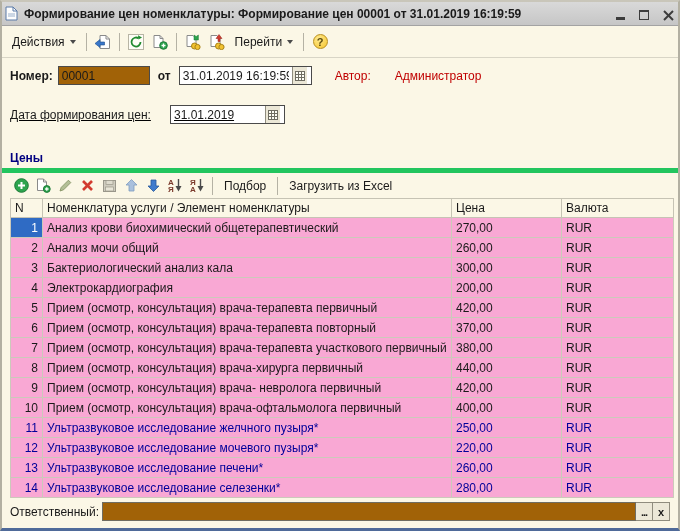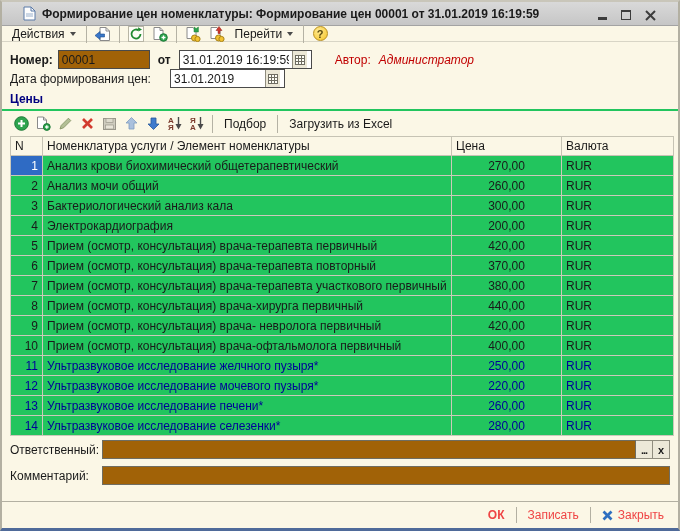--- a/index.html
+++ b/index.html
@@ -6,61 +6,61 @@
   *{box-sizing:border-box;font-family:"Liberation Sans", sans-serif;}
   .window{
     width:680px;height:531px;margin:0 auto;position:relative;
     background:#FBF7E6;
     border:2px solid #b3b0a2;border-top-color:#c9c6ba;border-bottom:3px solid #4f6a99;
     box-shadow:0 0 0 1px #5a5a5a;
     overflow:hidden;display:flex;flex-direction:column;
   }
   
   .titlebar{height:24px;background:linear-gradient(#d9d9d9,#c6c6c6);display:flex;align-items:center;
-    border-bottom:1px solid #a3a3a3;padding:0 20px;flex:0 0 auto;}
+    border-bottom:1px solid #a3a3a3;padding:0 2px;flex:0 0 auto;}
   .title-icon{width:14px;height:15px;margin-right:6px;flex:0 0 auto;}
   .titlebar .title{font-size:12px;font-weight:bold;color:#1a1a1a;white-space:nowrap;overflow:hidden;flex:1;}
   .wctl{display:flex;gap:8px;align-items:center;margin-left:8px;}
   .wbtn{width:16px;height:14px;display:flex;align-items:flex-end;justify-content:center;cursor:default;}
   .min-glyph{width:9px;height:3px;background:#3c3c3c;margin-bottom:1px;}
   .max-glyph{width:10px;height:10px;border:1px solid #3c3c3c;border-top-width:2px;margin-bottom:1px;}
   
-  .toolbar{height:16px;display:flex;align-items:center;padding:0 4px;border-bottom:1px solid #d8d5c6;flex:0 0 auto;}
+  .toolbar{height:32px;display:flex;align-items:center;padding:0 4px;border-bottom:1px solid #d8d5c6;flex:0 0 auto;}
   .tbtn{display:flex;align-items:center;height:22px;padding:0 6px;font-size:12px;color:#1a1a1a;cursor:default;}
   .tbtn .dd{width:0;height:0;border-left:3px solid transparent;border-right:3px solid transparent;border-top:4px solid #4a4a4a;margin-left:5px;}
   .tsep{width:1px;height:18px;background:#b5b2a4;margin:0 4px;flex:0 0 auto;}
   .icbtn{width:24px;height:22px;display:flex;align-items:center;justify-content:center;cursor:default;flex:0 0 auto;}
   .help-badge{width:15px;height:15px;border-radius:50%;background:radial-gradient(circle at 35% 30%,#ffe98e,#f5c52c);
     border:1px solid #b98f1e;color:#5a4a10;font-size:11px;font-weight:bold;display:flex;align-items:center;justify-content:center;}
   
   .fieldrow{display:flex;align-items:center;padding-left:8px;flex:0 0 auto;}
   .lbl{font-size:12px;color:#1a1a1a;white-space:nowrap;}
   .lbl.b{font-weight:bold;}
   .red{color:#c00000;}
   input.box{height:19px;border:1px solid #4a4a4a;background:#a16207;font-size:12px;padding:0 3px;color:#1a1a1a;}
   .dfield{display:flex;height:19px;border:1px solid #4a4a4a;background:#fff;}
   .dfield input{border:none;outline:none;height:100%;font-size:12px;padding:0 3px;background:#fff;color:#1a1a1a;}
   .calbtn{width:15px;background:#ebe7d6;border-left:1px solid #8f8c7e;display:flex;align-items:center;justify-content:center;cursor:default;}
   
-  .section-hd{margin-top:1px;padding-left:8px;flex:0 0 auto;border-bottom:2px solid #22c55e;padding-bottom:2px;}
+  .section-hd{margin-top:24px;padding-left:8px;flex:0 0 auto;border-bottom:5px solid #22c55e;padding-bottom:2px;}
   .section-hd span{font-size:12px;font-weight:bold;color:#000080;}
   .grid-toolbar{height:21px;display:flex;align-items:center;padding-left:8px;margin-top:2px;flex:0 0 auto;}
   .gic{width:22px;height:19px;display:flex;align-items:center;justify-content:center;cursor:default;flex:0 0 auto;}
   .sorticon{display:flex;align-items:center;gap:1px;}
   .sorticon .letters{display:flex;flex-direction:column;font-size:8px;line-height:7px;font-weight:bold;color:#7b3a2c;}
   .flatbtn{font-size:12px;color:#1a1a1a;padding:0 7px;cursor:default;white-space:nowrap;}
   
   table.prices{border-collapse:collapse;margin-left:8px;width:663px;table-layout:fixed;flex:0 0 auto;background:#fff;}
   table.prices th{font-size:12px;font-weight:normal;color:#1a1a1a;text-align:left;height:19px;
     background:#FBF7E6;border:1px solid #c6c3b4;padding:0 4px;overflow:hidden;white-space:nowrap;}
   table.prices td{font-size:12px;color:#1a1a1a;height:20px;border:1px solid #ccc9ba;padding:0 4px;
-    overflow:hidden;white-space:nowrap;background:#22c55e;}
+    overflow:hidden;white-space:nowrap;background:#f9a8d4;}
   td.col-n{text-align:right;}
   td.col-n.sel{background:#2f6bc4;color:#fff;}
-  td.col-price{text-align:center;padding-right:6px;}
+  td.col-price{text-align:left;padding-right:6px;}
   tr.rowblue td{color:#000099;}
   tr.rowblue td.col-n{color:#000099;}
   
   .footrow{display:flex;align-items:center;padding:0 8px;flex:0 0 auto;}
   .footrow .lbl{flex:0 0 92px;}
   .footrow input.box{flex:1;}
   .sq-btn{width:17px;height:19px;border:1px solid #8f8c7e;border-left:none;background:#ece8d8;
     display:flex;align-items:center;justify-content:center;font-size:11px;font-weight:bold;color:#1a1a1a;cursor:default;}
   
   .btnbar{margin-top:auto;border-top:1px solid #b3b0a2;height:27px;display:flex;align-items:center;
@@ -165,24 +165,24 @@
         <svg width="10" height="10">
             <rect x="0.5" y="0.5" width="9" height="9" fill="#fdfdf5" stroke="#6f6d62"></rect>
             <line x1="0.5" y1="3.5" x2="9.5" y2="3.5" stroke="#6f6d62"></line>
             <line x1="0.5" y1="6.5" x2="9.5" y2="6.5" stroke="#6f6d62"></line>
             <line x1="3.5" y1="0.5" x2="3.5" y2="9.5" stroke="#6f6d62"></line>
             <line x1="6.5" y1="0.5" x2="6.5" y2="9.5" stroke="#6f6d62"></line>
           </svg>
       </span>
     </span>
     <span class="lbl red" style="margin-left:23px;">Автор:</span>
-    <span class="lbl red" style="margin-left:8px;font-style:italic;">Администратор</span>
-  </div>
-
-  <div class="fieldrow" style="margin-top:0;">
+    <span class="lbl red" style="margin-left:24px;">Администратор</span>
+  </div>
+
+  <div class="fieldrow" style="margin-top:20px;text-decoration:underline;">
     <span class="lbl" style="flex:0 0 160px;">Дата формирования цен:</span>
     <span class="dfield" style="width:115px;">
       <input style="width: 94px;" value="31.01.2019">
       <span class="calbtn">
         <svg width="10" height="10">
             <rect x="0.5" y="0.5" width="9" height="9" fill="#fdfdf5" stroke="#6f6d62"></rect>
             <line x1="0.5" y1="3.5" x2="9.5" y2="3.5" stroke="#6f6d62"></line>
             <line x1="0.5" y1="6.5" x2="9.5" y2="6.5" stroke="#6f6d62"></line>
             <line x1="3.5" y1="0.5" x2="3.5" y2="9.5" stroke="#6f6d62"></line>
             <line x1="6.5" y1="0.5" x2="6.5" y2="9.5" stroke="#6f6d62"></line>

